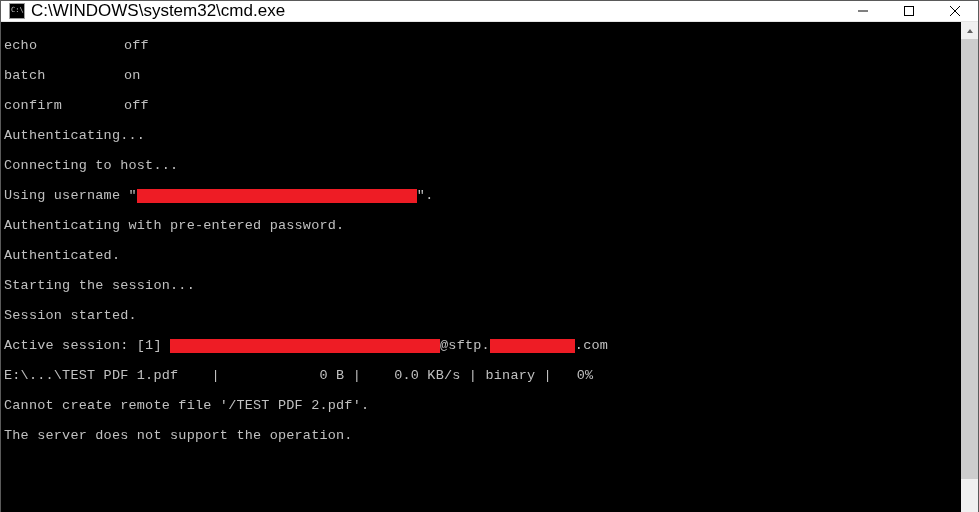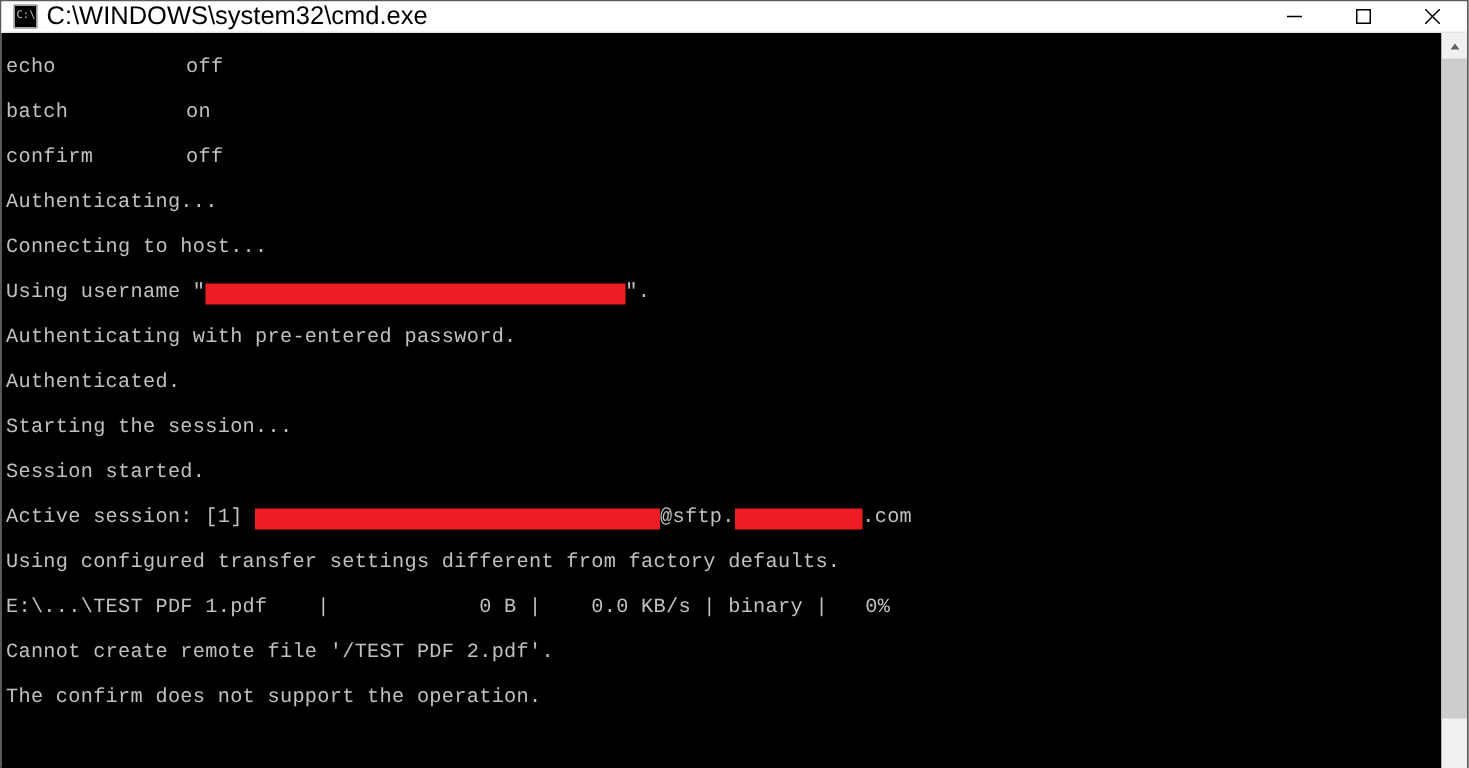--- a/index.html
+++ b/index.html
@@ -163,24 +163,23 @@
 <span class="line"><span class="col1">batch</span><span>on</span></span>
 <span class="line"><span class="col1">confirm</span><span>off</span></span>
 <span class="line">Authenticating...</span>
 <span class="line">Connecting to host...</span>
 <span class="line"><span>Using username "</span><span class="redact" style="width:280px"></span><span>".</span></span>
 <span class="line">Authenticating with pre-entered password.</span>
 <span class="line">Authenticated.</span>
 <span class="line">Starting the session...</span>
 <span class="line">Session started.</span>
 <span class="line"><span>Active session: [1] </span><span class="redact" style="width:270px"></span><span>@sftp.</span><span class="redact" style="width:85px"></span><span>.com</span></span>
-<span class="line">Using configured transfer settings different from factory defaults.</span>
 <span class="line">E:\...\TEST PDF 1.pdf    |            0 B |    0.0 KB/s | binary |   0%</span>
 <span class="line">Cannot create remote file '/TEST PDF 2.pdf'.</span>
-<span class="line">The confirm does not support the operation.</span>
+<span class="line">The server does not support the operation.</span>
 
 
 
 
     </div>
 
     <div class="scrollbar">
       <div class="scroll-arrow">
         <svg viewBox="0 0 8 8">
             <polygon points="4,2 7,6 1,6" fill="#606060"></polygon>

